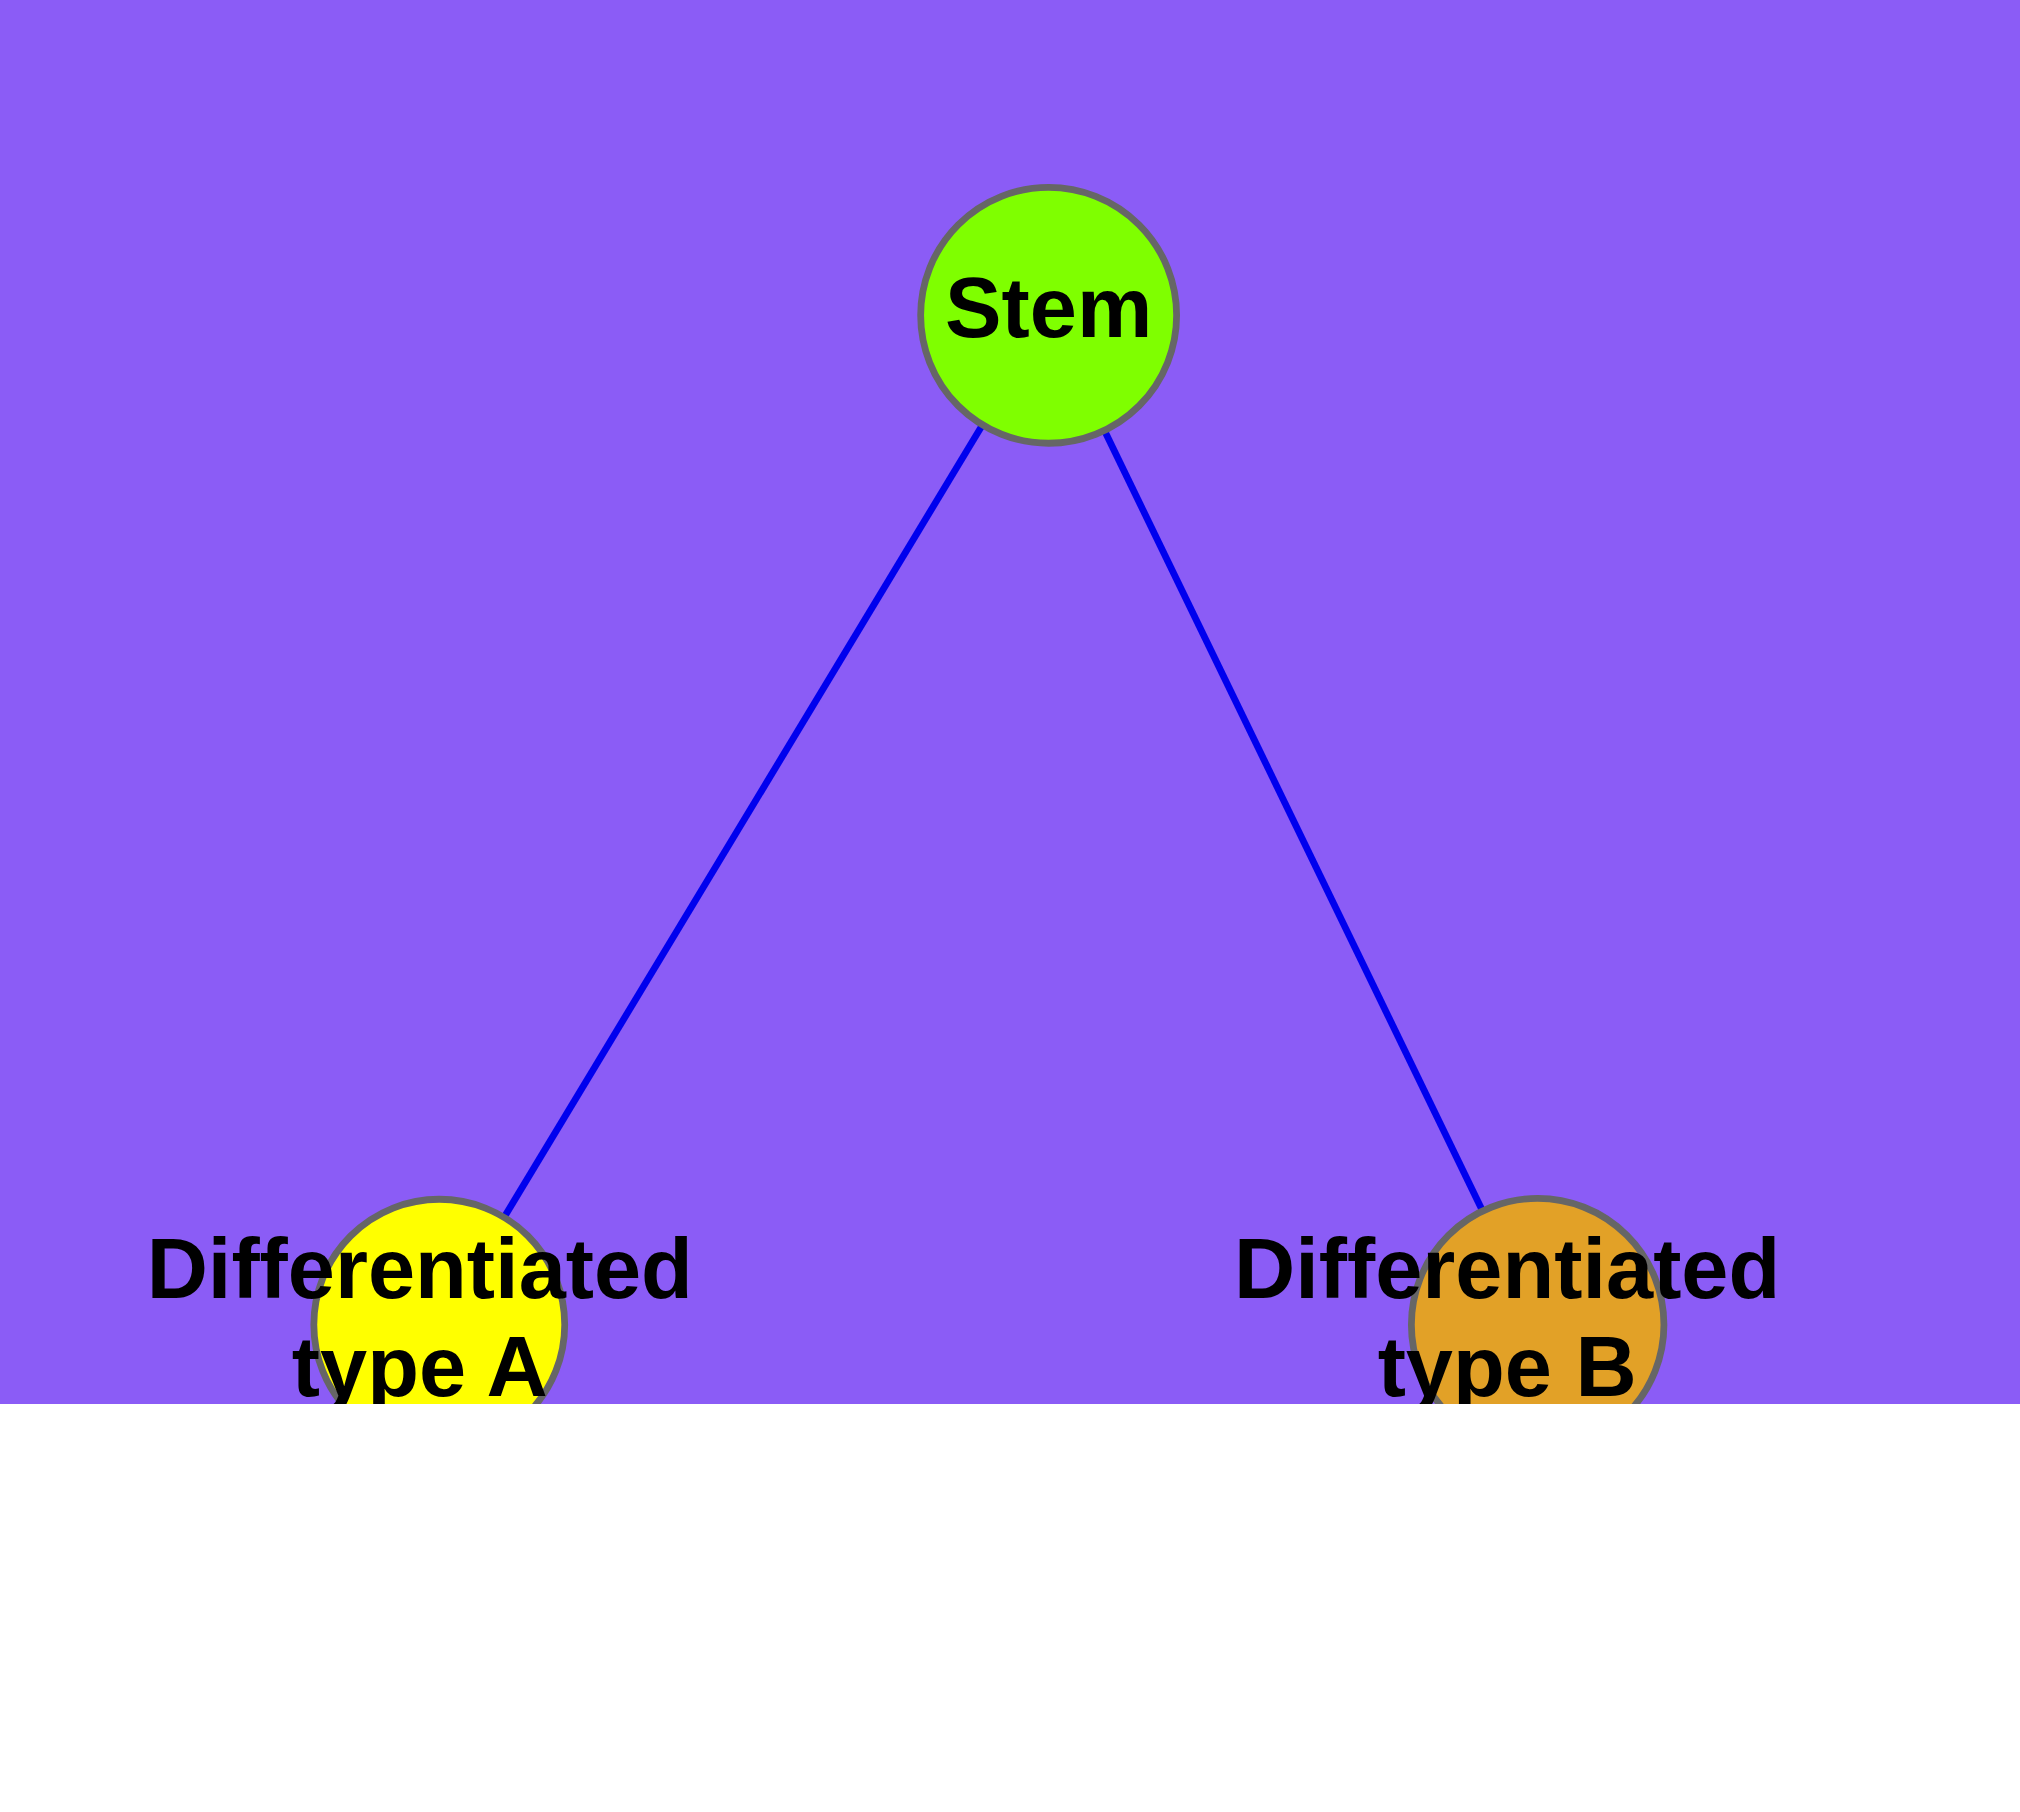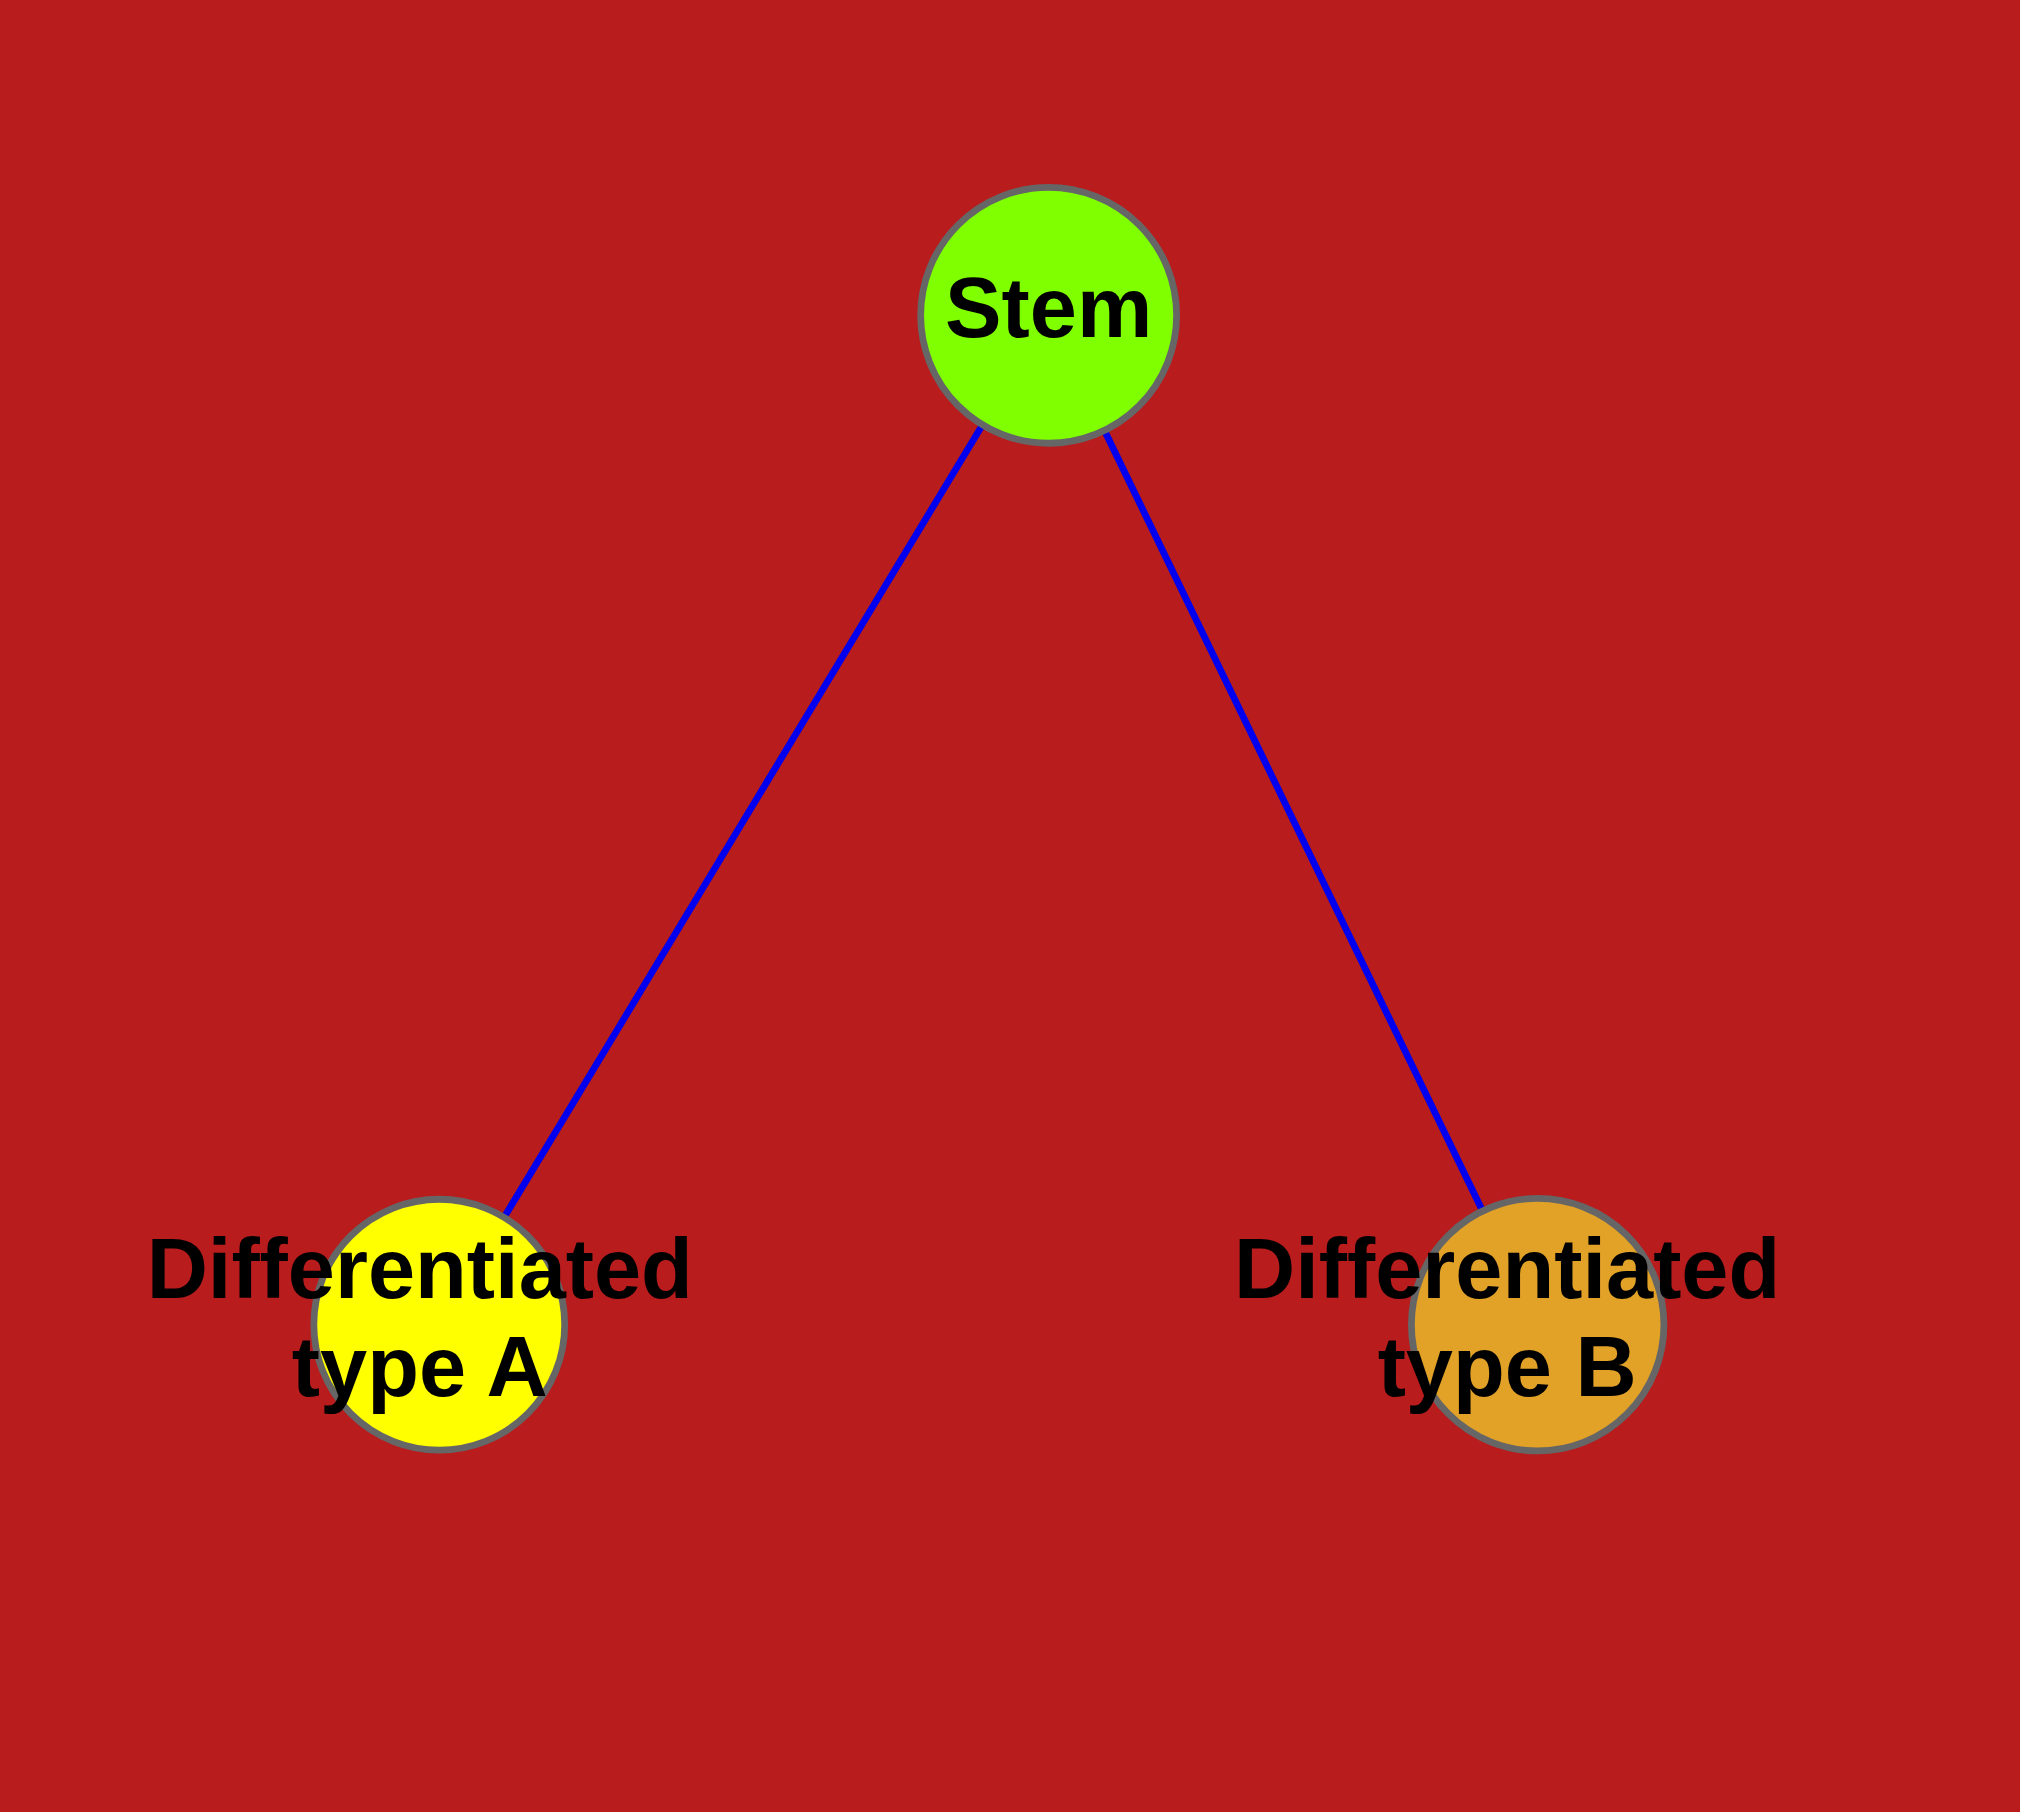--- a/index.html
+++ b/index.html
@@ -4,23 +4,23 @@
 <title>Cell differentiation graph</title>
 <style>
   html, body {
     margin: 0;
     padding: 0;
     background: #ffffff;
   }
   #canvas {
     position: relative;
     width: 2021px;
-    height: 1812px;
+    height: 1404px;
     overflow: hidden;
-    background: #b91c1c;
+    background: #8b5cf6;
     font-family: "Liberation Sans", sans-serif;
   }
   #graph-svg {
     position: absolute;
     left: 0;
     top: 0;
     width: 2021px;
     height: 1812px;
     display: block;
   }

